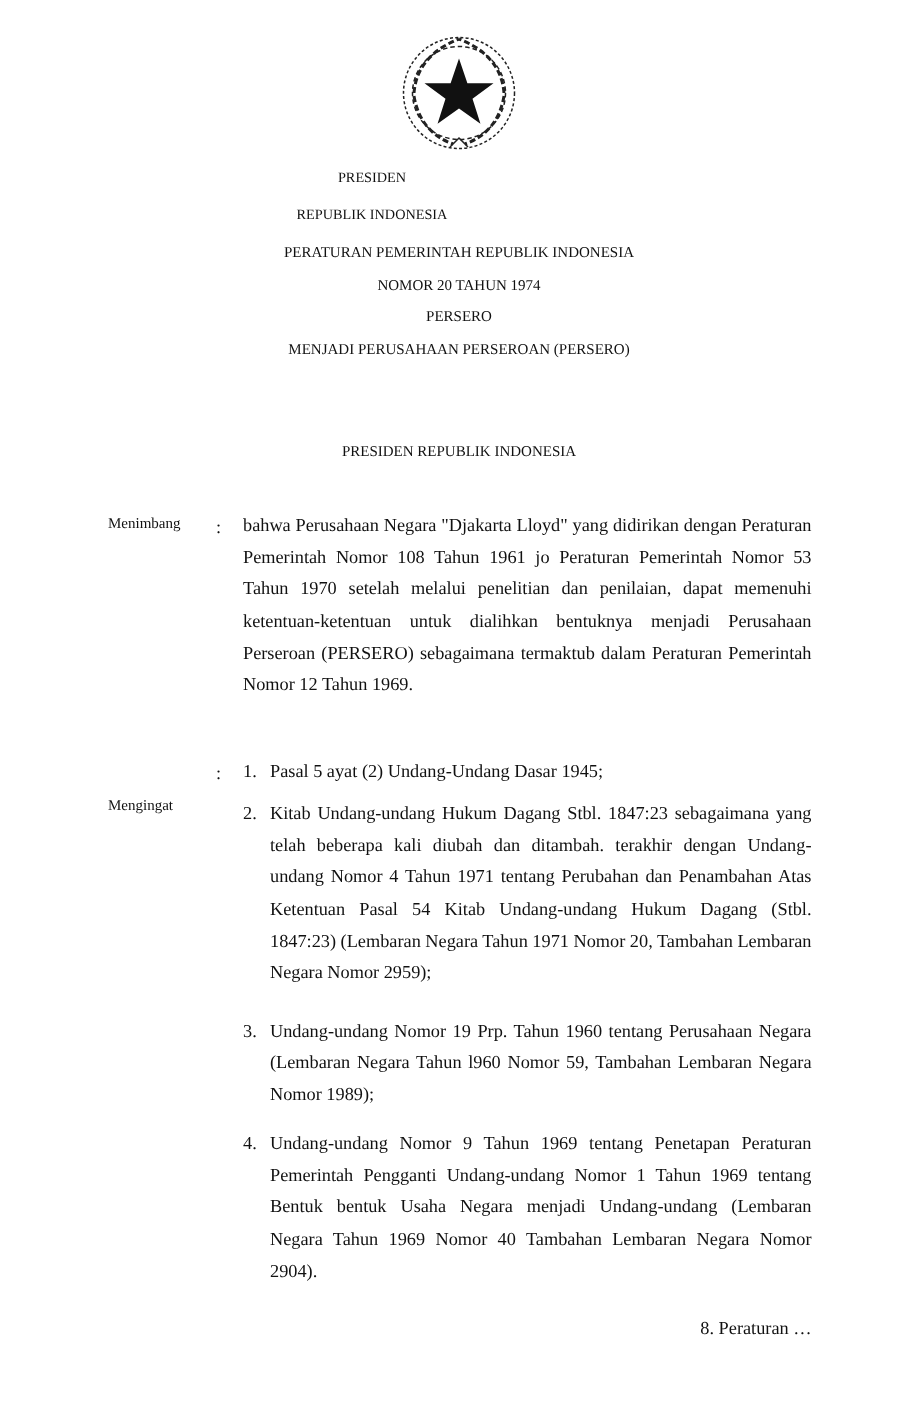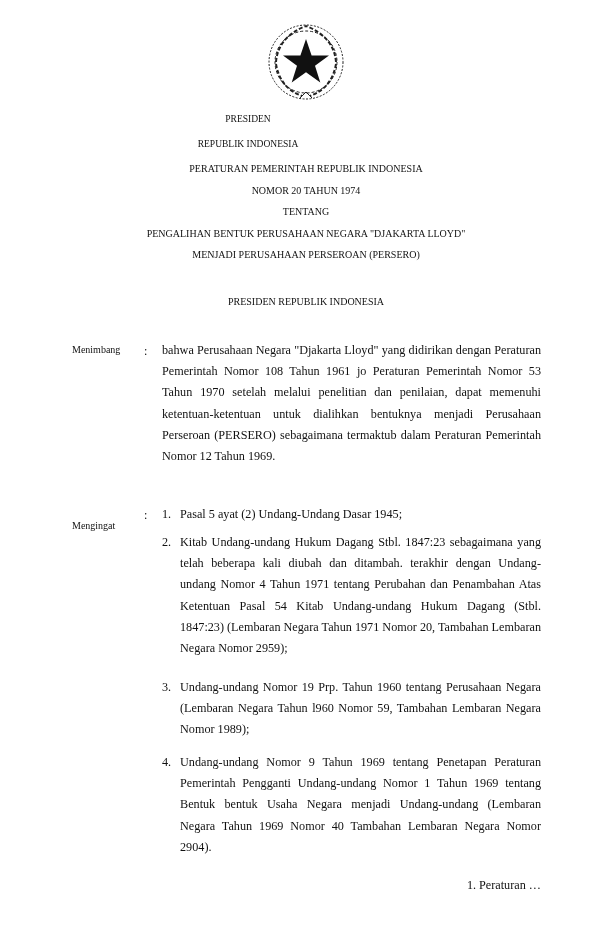--- a/index.html
+++ b/index.html
@@ -33,45 +33,44 @@
     </g>
     <polygon fill="#111" points="40,17 45.6,33.5 63,33.5 49,43.8 54.3,60.5 40,50.3 25.7,60.5 31,43.8 17,33.5 34.4,33.5"></polygon>
   </svg>
 
   <div class="head-small" style="top:114px;">PRESIDEN</div>
   <div class="head-small" style="top:139px;">REPUBLIK INDONESIA</div>
 
   <div class="title-block">
     <div>PERATURAN PEMERINTAH REPUBLIK INDONESIA</div>
     <div>NOMOR 20 TAHUN 1974</div>
-    <div>TENTANG</div>
-    <div>PENGALIHAN BENTUK PERUSAHAAN NEGARA "DJAKARTA LLOYD"</div>
+    <div>PERSERO</div>
     <div>MENJADI PERUSAHAAN PERSEROAN (PERSERO)</div>
   </div>
 
   <div class="president-line">PRESIDEN REPUBLIK INDONESIA</div>
 
   <div class="label" style="top:344px;">Menimbang</div>
   <div class="colon" style="top:344px;">:</div>
   <div class="para" style="left:162px; top:340px; width:379px;">bahwa Perusahaan Negara "Djakarta Lloyd" yang didirikan dengan Peraturan Pemerintah  Nomor 108 Tahun 1961 jo Peraturan Pemerintah Nomor 53 Tahun 1970 setelah melalui penelitian dan penilaian, dapat memenuhi ketentuan-ketentuan untuk dialihkan bentuknya menjadi Perusahaan Perseroan (PERSERO) sebagaimana termaktub dalam Peraturan Pemerintah  Nomor 12 Tahun 1969.</div>
 
-  <div class="label" style="top:520px;">Mengingat</div>
+  <div class="label" style="top:532px;">Mengingat</div>
   <div class="colon" style="top:508px;">:</div>
 
   <div class="item" style="top:504px;">
     <span class="num">1.</span>
     <div class="txt">Pasal 5 ayat (2) Undang-Undang Dasar 1945;</div>
   </div>
   <div class="item" style="top:532px;">
     <span class="num">2.</span>
     <div class="txt">Kitab Undang-undang Hukum Dagang Stbl. 1847:23 sebagaimana yang telah beberapa kali diubah dan ditambah. terakhir dengan Undang-undang  Nomor 4 Tahun 1971 tentang Perubahan dan Penambahan Atas Ketentuan Pasal 54 Kitab Undang-undang Hukum Dagang (Stbl. 1847:23) (Lembaran Negara Tahun 1971 Nomor 20, Tambahan Lembaran Negara Nomor 2959);</div>
   </div>
   <div class="item" style="top:677px;">
     <span class="num">3.</span>
     <div class="txt">Undang-undang  Nomor 19 Prp. Tahun 1960 tentang Perusahaan Negara (Lembaran Negara Tahun l960 Nomor 59, Tambahan Lembaran Negara Nomor 1989);</div>
   </div>
   <div class="item" style="top:752px;">
     <span class="num">4.</span>
     <div class="txt">Undang-undang  Nomor 9 Tahun 1969 tentang Penetapan Peraturan Pemerintah Pengganti Undang-undang  Nomor 1 Tahun 1969 tentang Bentuk bentuk Usaha Negara menjadi Undang-undang (Lembaran Negara Tahun 1969 Nomor 40 Tambahan Lembaran Negara Nomor 2904).</div>
   </div>
 
-  <div class="continues">1.  Peraturan  …</div>
+  <div class="continues">8.  Peraturan  …</div>
 </div>
 
 </body></html>

